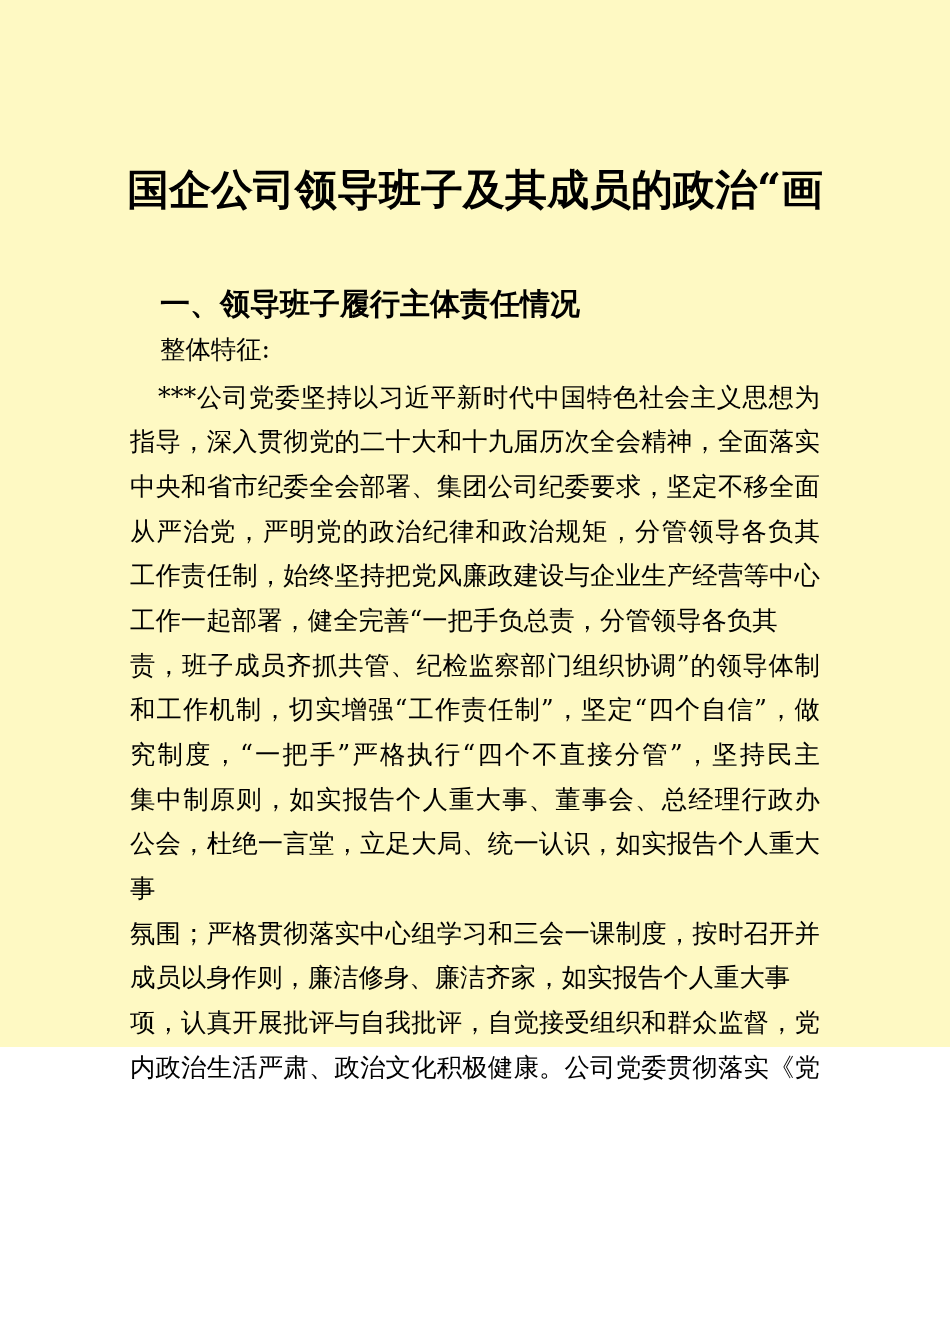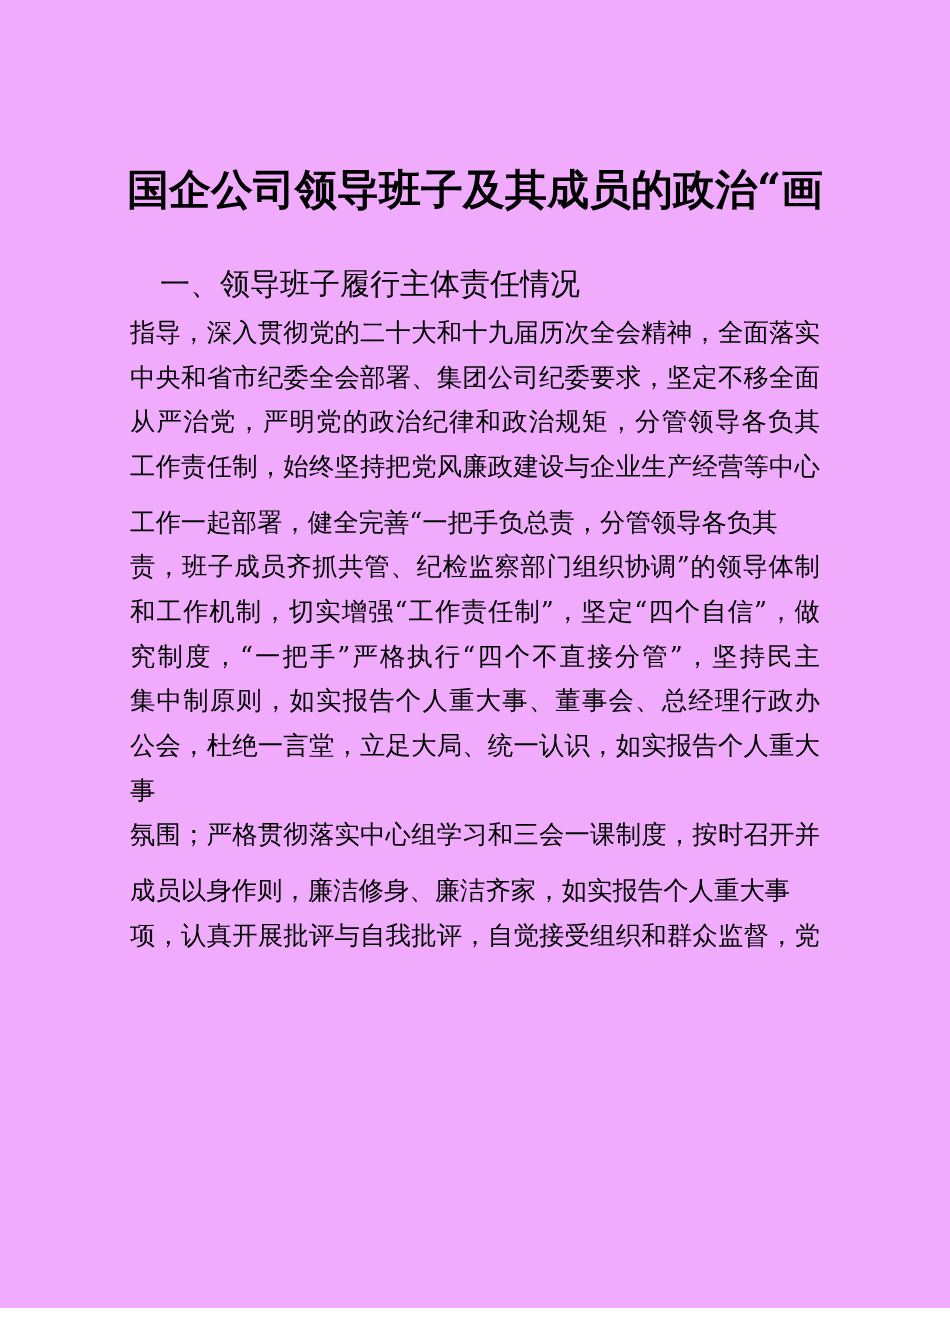--- a/index.html
+++ b/index.html
@@ -10,39 +10,39 @@
   body {
     width: 950px;
     height: 1344px;
     color: #000000;
     font-family: "DejaVu Serif", serif;
     overflow: hidden;
   }
   .page {
     box-sizing: border-box;
     width: 950px;
-    height: 1308px;
+    height: 1047px;
     padding: 163px 130px 0 130px;
-    background: #f0abfc;
+    background: #fef9c3;
   }
   .doc-title {
     margin: 0 -15px;
     font-size: 42px;
     line-height: 54px;
     font-weight: bold;
     text-align: center;
     font-family: "DejaVu Serif", serif;
     letter-spacing: 0;
   }
   .section-heading {
-    margin-top: 44px;
+    margin-top: 64px;
     padding-left: 30px;
     font-size: 30px;
     line-height: 46px;
-    font-weight: normal;
+    font-weight: bold;
     font-family: "DejaVu Sans", sans-serif;
   }
   .paragraph-label {
     padding-left: 30px;
     font-size: 25.4px;
     line-height: 44.65px;
     font-family: "DejaVu Serif", serif;
   }
   .body-paragraph {
     margin-top: 3px;
@@ -53,44 +53,46 @@
   .pline {
     text-align: justify;
     text-align-last: justify;
   }
   .pline.indent {
     padding-left: 28px;
   }
   .pline.short {
     text-align: center;
     text-align-last: left;
-    margin-top: 11px;
   }
 </style>
 </head>
 <body>
 
 <div class="page">
 
   <div class="doc-title">
     <div>国企公司领导班子及其成员的政治“画</div>
   </div>
 
   <div class="section-heading">一、领导班子履行主体责任情况</div>
 
+  <div class="paragraph-label">整体特征:</div>
 
   <div class="body-paragraph">
+    <div class="pline indent">***公司党委坚持以习近平新时代中国特色社会主义思想为</div>
     <div class="pline">指导，深入贯彻党的二十大和十九届历次全会精神，全面落实</div>
     <div class="pline">中央和省市纪委全会部署、集团公司纪委要求，坚定不移全面</div>
     <div class="pline">从严治党，严明党的政治纪律和政治规矩，分管领导各负其</div>
     <div class="pline">工作责任制，始终坚持把党风廉政建设与企业生产经营等中心</div>
     <div class="pline short">工作一起部署，健全完善“一把手负总责，分管领导各负其</div>
     <div class="pline">责，班子成员齐抓共管、纪检监察部门组织协调”的领导体制</div>
     <div class="pline">和工作机制，切实增强“工作责任制”，坚定“四个自信”，做</div>
     <div class="pline">究制度，“一把手”严格执行“四个不直接分管”，坚持民主</div>
     <div class="pline">集中制原则，如实报告个人重大事、董事会、总经理行政办</div>
     <div class="pline">公会，杜绝一言堂，立足大局、统一认识，如实报告个人重大事</div>
     <div class="pline">氛围；严格贯彻落实中心组学习和三会一课制度，按时召开并</div>
     <div class="pline short">成员以身作则，廉洁修身、廉洁齐家，如实报告个人重大事</div>
     <div class="pline">项，认真开展批评与自我批评，自觉接受组织和群众监督，党</div>
+    <div class="pline">内政治生活严肃、政治文化积极健康。公司党委贯彻落实《党</div>
   </div>
 
 </div>
 
 </body></html>

